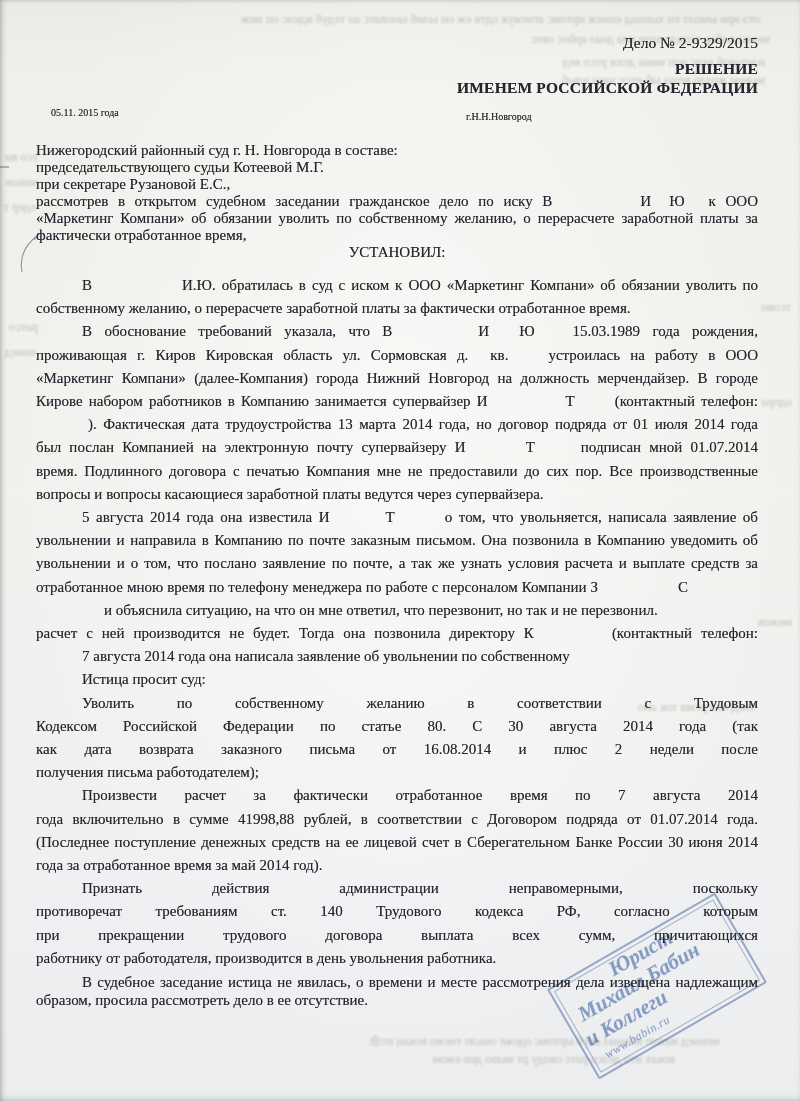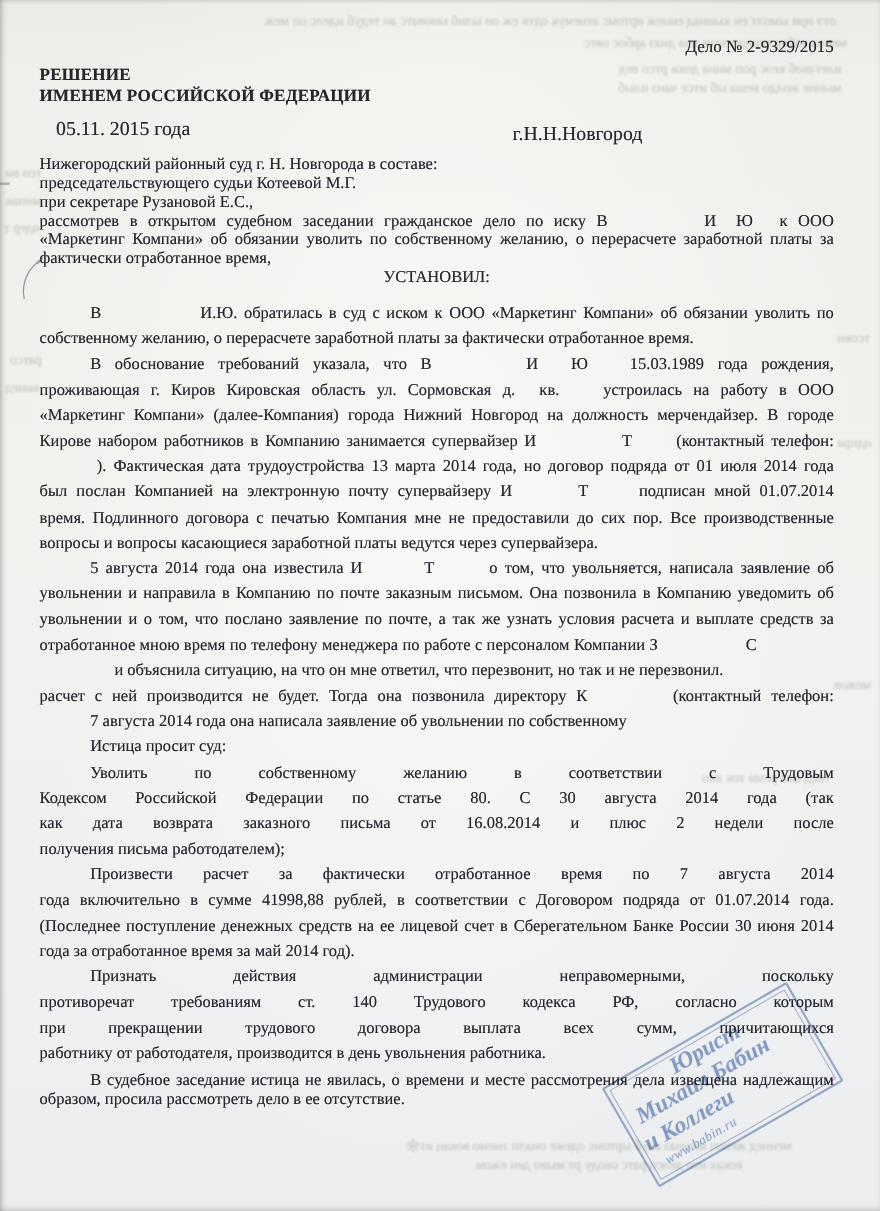--- a/index.html
+++ b/index.html
@@ -15,22 +15,22 @@
     font-family:"Liberation Serif","DejaVu Serif",serif;
     color:#26262e;
   }
   .doc{
     position:relative;
     padding:34px 42px 0 36px;
     text-shadow:0 0 .6px rgba(40,42,52,.55);
     z-index:2;
   }
   .case-number{ text-align:right; font-size:15.5px; line-height:17px; }
-  .title-block{ margin-top:8px; text-align:left; font-weight:bold; font-size:15.5px; line-height:19px; letter-spacing:.2px; }
-  .date-row{ position:relative; margin-top:10px; height:17px; font-size:18px; }
+  .title-block{ margin-top:8px; text-align:right; font-weight:bold; font-size:15.5px; line-height:19px; letter-spacing:.2px; }
+  .date-row{ position:relative; margin-top:10px; height:17px; font-size:10px; }
   .date-row .date{ position:absolute; left:15px; top:0; }
   .date-row .city{ position:absolute; left:430px; top:4px; }
   #document-body{ margin-top:18px; }
   .block{ font-size:15px; }
   .block.intro{ line-height:17px; }
   .block.body{ line-height:23.2px; margin-top:13px; }
   .block.tight{ line-height:18px; margin-top:3px; }
   .line{ min-height:1em; }
   .line.jl{ text-align:justify; text-align-last:justify; }
   .line.ll{ text-align:left; }

